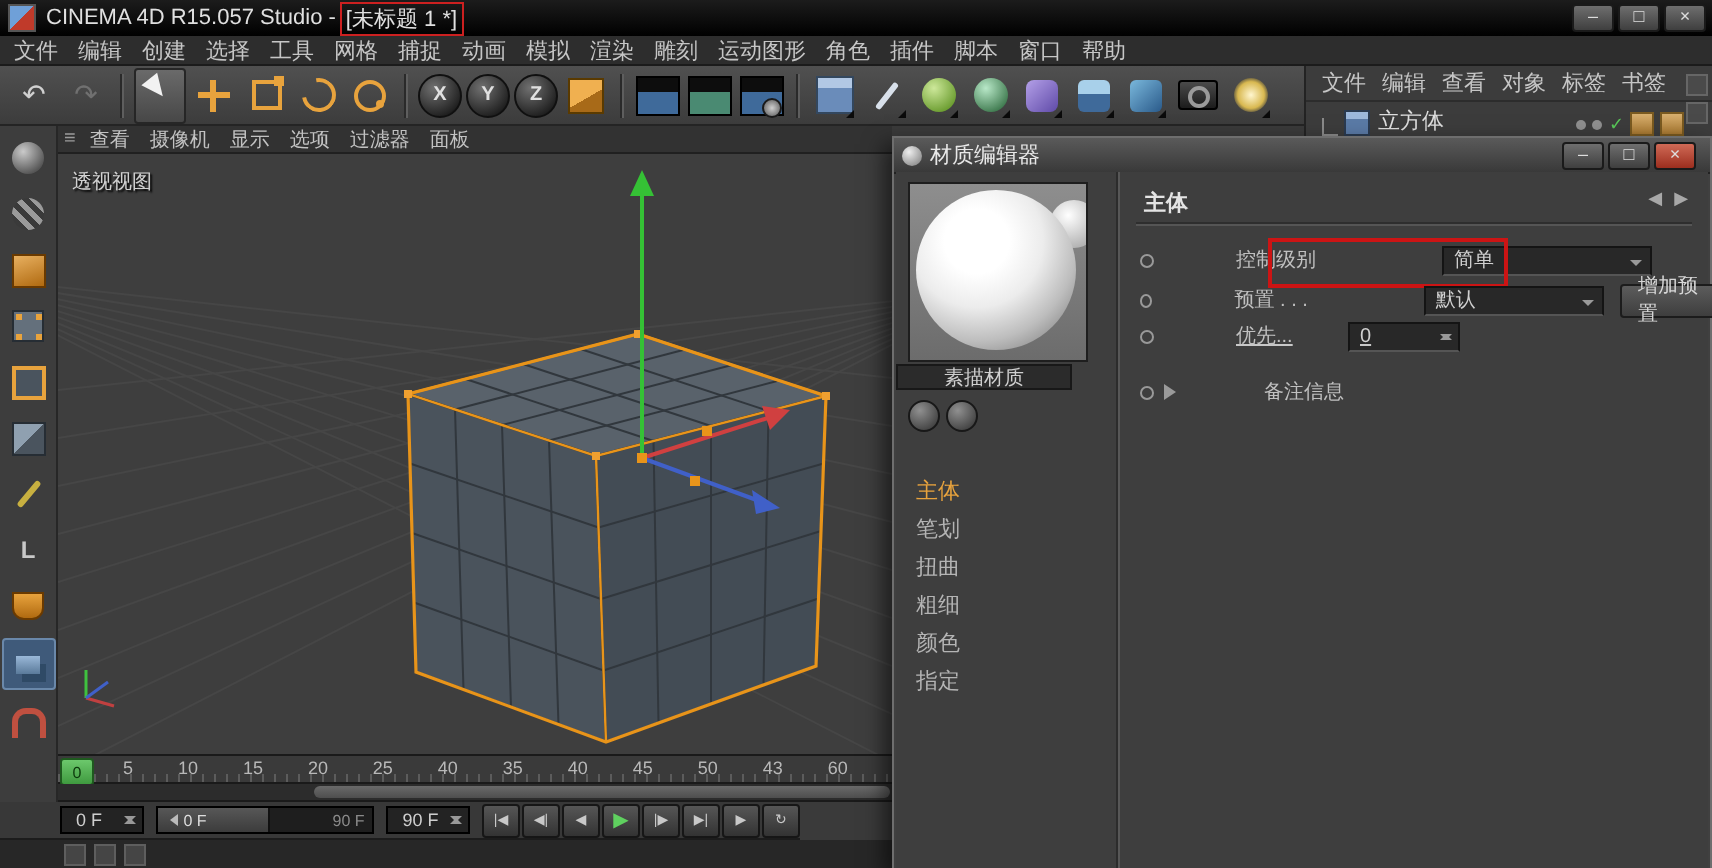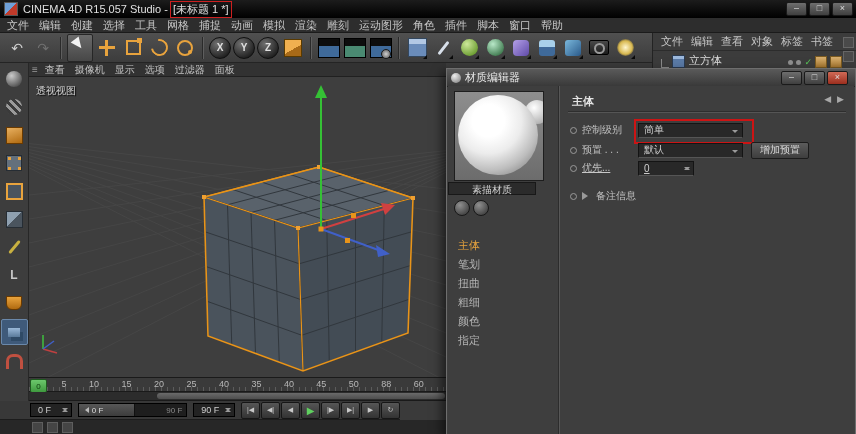--- a/index.html
+++ b/index.html
@@ -166,23 +166,23 @@
   .mat-tab{font-size:11px;color:#b4b4b4;padding:2px 10px;}
   .mat-tab.active{color:#e8a33d;}
   .me-div{position:absolute;left:110px;top:0;bottom:0;width:0;border-left:1px solid #2c2c2c;border-right:1px solid #575757;}
   .me-main{position:absolute;left:114px;right:0;top:0;bottom:0;}
   .me-head{position:absolute;left:10px;top:8px;font-size:11px;font-weight:bold;color:#e4e4e4;}
   .me-nav{position:absolute;right:10px;top:8px;font-size:9px;color:#a8a8a8;display:flex;gap:6px;}
   .me-sep{position:absolute;left:6px;right:8px;top:25px;border-top:1px solid #2e2e2e;border-bottom:1px solid #555;}
   .prow{position:absolute;left:8px;height:16px;display:flex;align-items:center;}
   .r1{top:36px;} .r2{top:56px;} .r3{top:74px;text-decoration:underline;} .r4{top:102px;}
   .pbullet{width:5px;height:5px;border-radius:50%;border:1px solid #999;margin-right:5px;}
-  .plabel{width:56px;font-size:10px;color:#c0c0c0;white-space:nowrap;overflow:hidden;}
+  .plabel{width:56px;font-size:10px;color:#c0c0c0;white-space:nowrap;overflow:hidden;margin-left:36px;}
   .dd-box{position:relative;width:105px;height:15px;background:#282828;border:1px solid #141414;border-bottom-color:#555;
-      font-size:10px;color:#d0d0d0;display:flex;align-items:center;padding-left:5px;box-sizing:border-box;}
+      font-size:10px;color:#d0d0d0;display:flex;align-items:center;padding-left:5px;box-sizing:border-box;margin-left:47px;}
   .dd-box::after{content:"";position:absolute;right:4px;top:6px;border:3.5px solid transparent;border-top-color:#9a9a9a;}
   .me-btn{height:15px;margin-left:8px;background:linear-gradient(#5c5c5c,#3e3e3e);border:1px solid #1c1c1c;border-radius:2px;
       font-size:10px;color:#d8d8d8;display:flex;align-items:center;padding:0 8px;}
   .num-spin{position:relative;width:56px;height:15px;background:#282828;border:1px solid #141414;border-bottom-color:#555;
       font-size:10px;color:#d0d0d0;display:flex;align-items:center;padding-left:5px;box-sizing:border-box;}
   .num-spin::before{content:"";position:absolute;right:3px;top:2px;border:3px solid transparent;border-bottom-color:#999;}
   .num-spin::after{content:"";position:absolute;right:3px;bottom:2px;border:3px solid transparent;border-top-color:#999;}
   .expander{width:0;height:0;border:4px solid transparent;border-left:6px solid #9a9a9a;margin-right:4px;}
   .red-annotation{position:absolute;left:72px;top:33px;width:116px;height:21px;border:2px solid #cc1414;pointer-events:none;}
 </style>
@@ -345,21 +345,21 @@
       <span class="tick">5</span>
       <span class="tick">10</span>
       <span class="tick">15</span>
       <span class="tick">20</span>
       <span class="tick">25</span>
       <span class="tick">40</span>
       <span class="tick">35</span>
       <span class="tick">40</span>
       <span class="tick">45</span>
       <span class="tick">50</span>
-      <span class="tick">88</span>
+      <span class="tick">43</span>
       <span class="tick">60</span>
     </div>
   <div class="minor"></div>
   <div class="playhead">
       <span>0</span>
     </div>
 </div>
 <div class="hscroll">
   <div class="hthumb"></div>
 </div>

